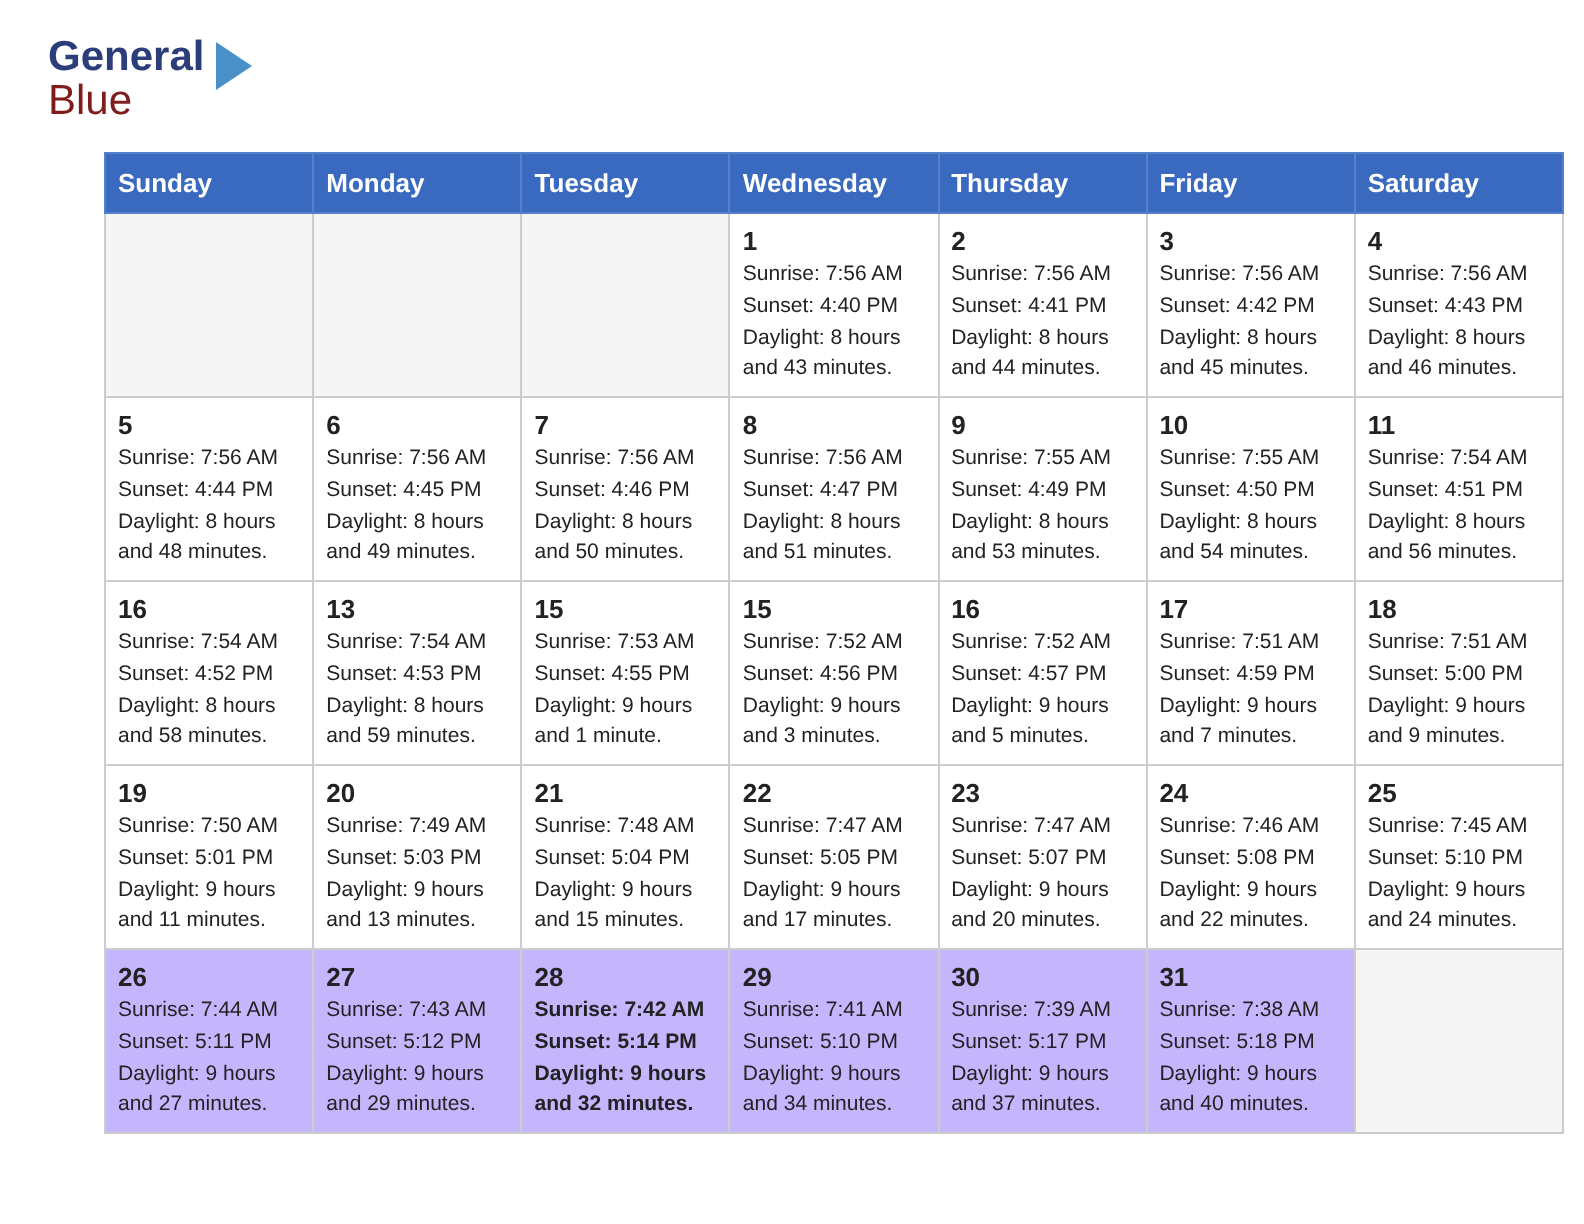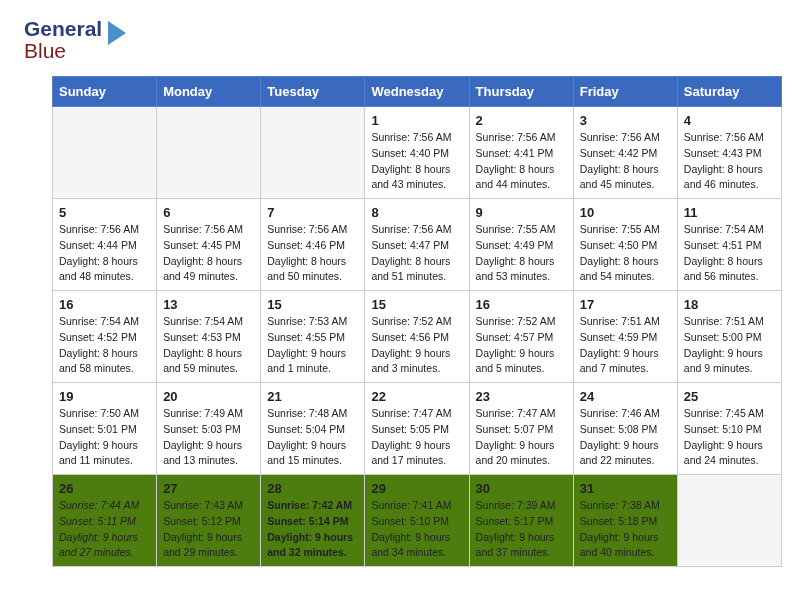--- a/index.html
+++ b/index.html
@@ -74,21 +74,21 @@
     }
     .day-info {
       font-size: 10.5px;
       color: #222;
       line-height: 1.5;
     }
     .last-row td {
       background: #f5f5f5;
     }
     .last-row td.has-data {
-      background: #4d7c0f;
+      background: #c4b5fd;
     }
     .calendar-wrapper {
       padding: 4px 10px 14px 10px;
       margin-left: 42px;
     }
   </style>
 </head>
 <body>
 
 <div class="page">
@@ -308,21 +308,21 @@
               <div class="day-number">25</div>
               <div class="day-info" style="white-space: pre-line;">Sunrise: 7:45 AM
 Sunset: 5:10 PM
 Daylight: 9 hours
 and 24 minutes.</div>
             </td>
           </tr>
           <tr class="last-row">
             <td class="has-data">
               <div class="day-number">26</div>
-              <div class="day-info" style="white-space: pre-line; font-style: italic;">Sunrise: 7:44 AM
+              <div class="day-info" style="white-space: pre-line;">Sunrise: 7:44 AM
 Sunset: 5:11 PM
 Daylight: 9 hours
 and 27 minutes.</div>
             </td>
             <td class="has-data">
               <div class="day-number">27</div>
               <div class="day-info" style="white-space: pre-line;">Sunrise: 7:43 AM
 Sunset: 5:12 PM
 Daylight: 9 hours
 and 29 minutes.</div>

